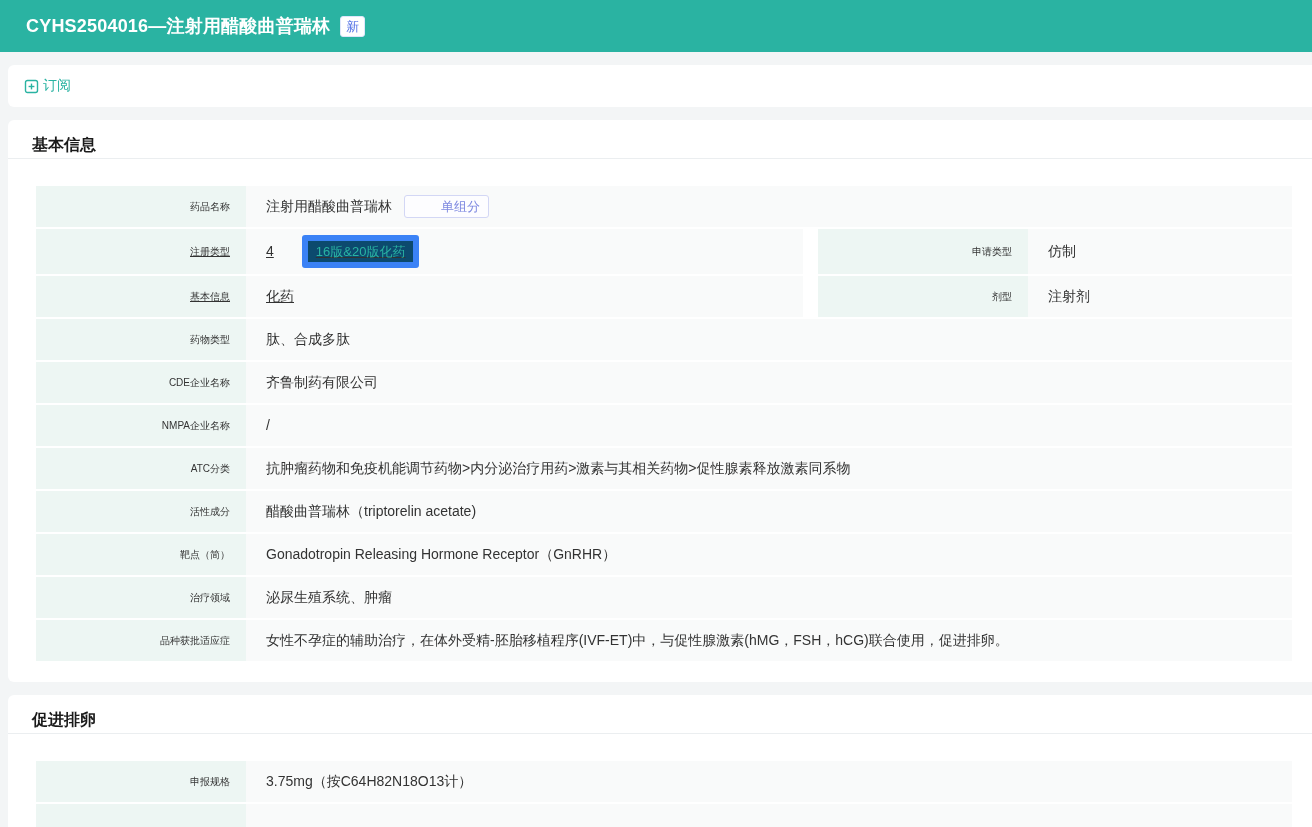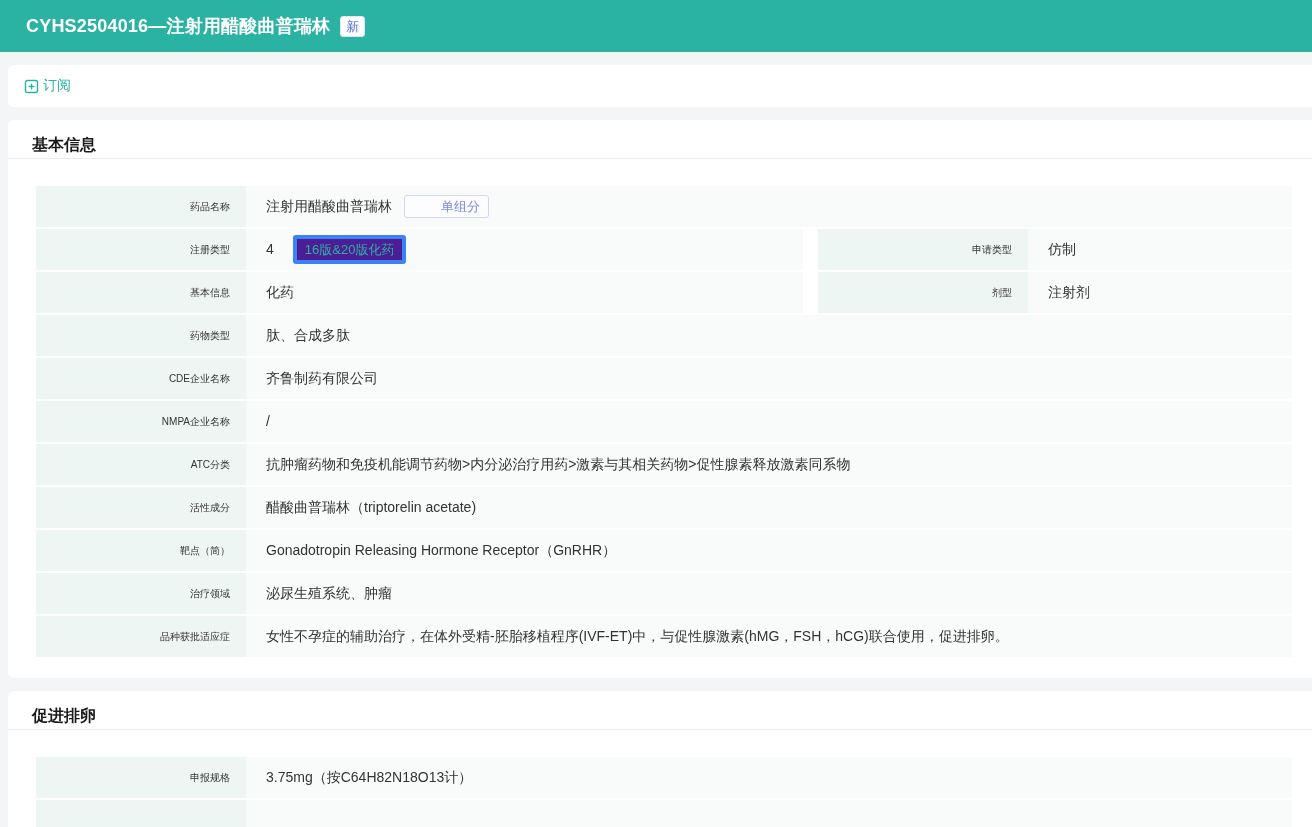--- a/index.html
+++ b/index.html
@@ -62,21 +62,21 @@
   }
   .section-title {
     font-size: 16px;
     font-weight: bold;
     color: #1a1a1a;
   }
   .section-body { padding: 27px 20px 19px 28px; }
   
   .row { display: flex; margin-bottom: 2px; min-height: 41px; }
   .pair { display: flex; flex: 1; min-width: 0; }
-  .pair-left  { flex: 0 0 767px; }
+  .pair-left  { flex: 0 0 767px; text-decoration: underline; }
   .pair-right { flex: 1; margin-left: 15px; }
   .cell-label {
     flex: 0 0 210px;
     background: #edf6f3;
     display: flex;
     align-items: center;
     justify-content: flex-end;
     padding: 6px 16px 6px 8px;
     font-size: 10px;
     color: #333;
@@ -103,24 +103,24 @@
     white-space: nowrap;
   }
   .tag-purple {
     margin-left: 12px;
     color: #7d88e0;
     border: 1px solid #d3d7f5;
     background: #fdfdff;
     padding-left: 36px;
   }
   .tag-teal {
-    margin-left: 19px;
+    margin-left: 28px;
     color: #2ab3a2;
-    border: 4px solid #3b82f6;
-    background: #4c1d95;
+    border: 6px solid #3b82f6;
+    background: #0c4a6e;
     cursor: pointer;
   }
   .row-stub .cell-label { height: 41px; }
 </style>
 </head>
 <body>
 
 <div class="topbar">
   <span class="topbar-title">CYHS2504016—注射用醋酸曲普瑞林</span>
   <span class="new-badge">新</span>

